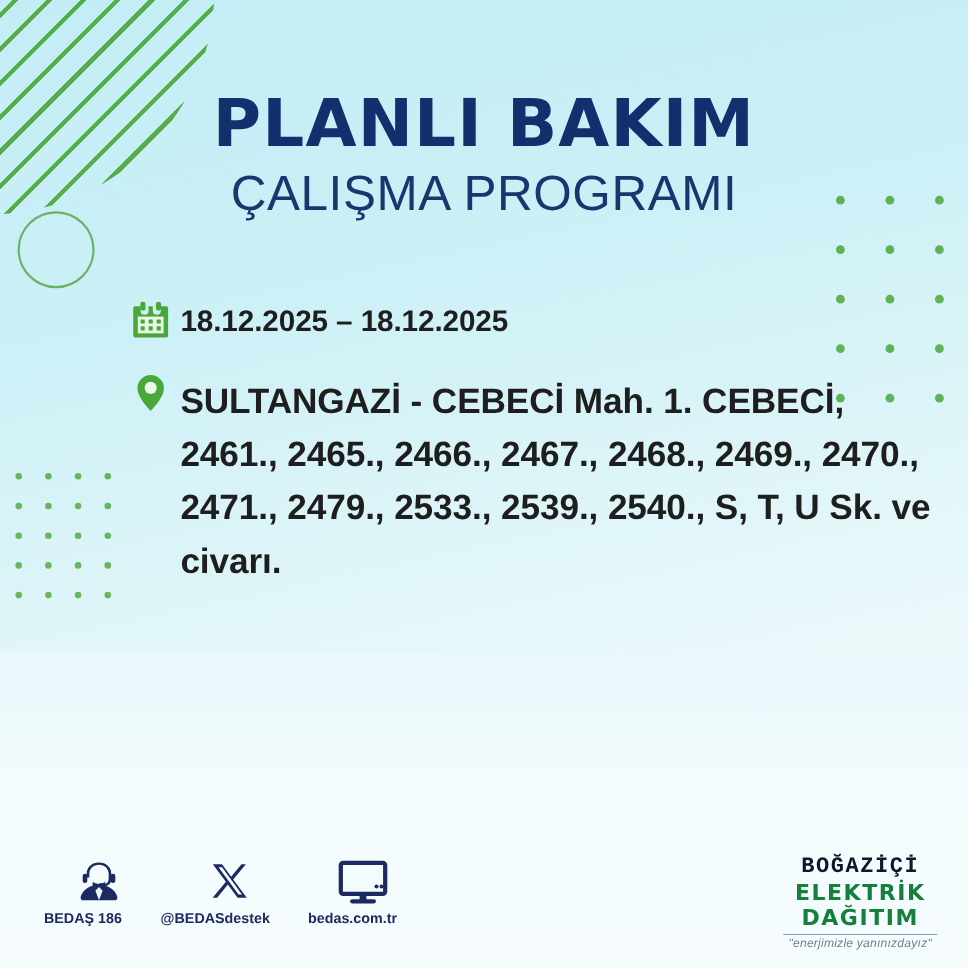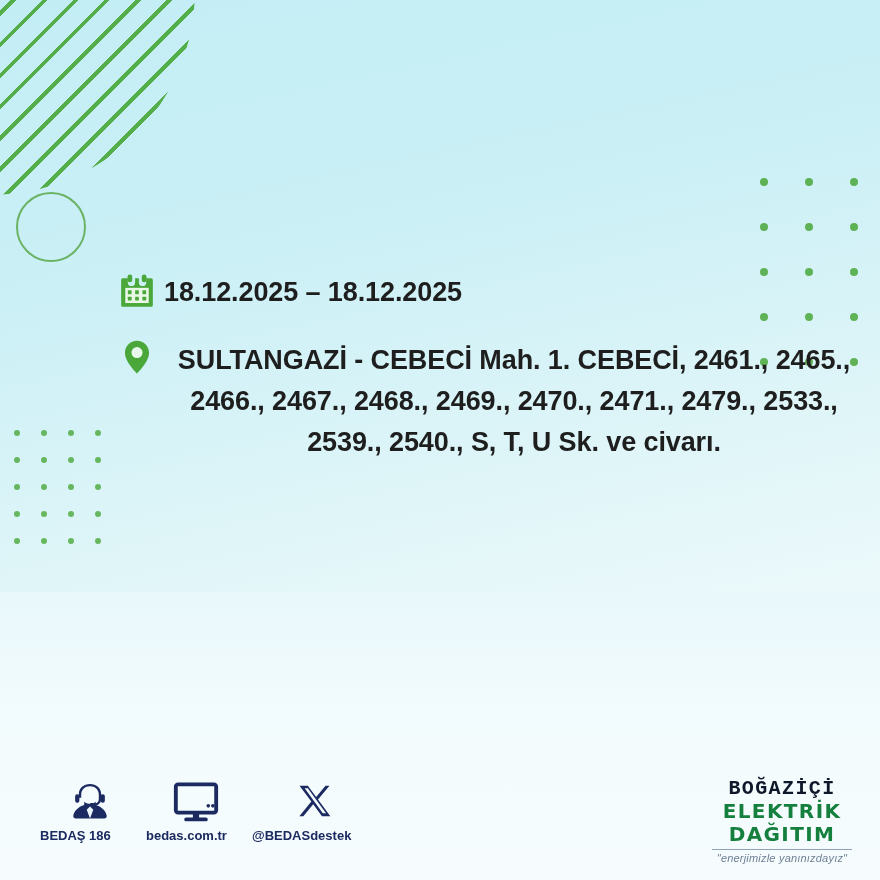--- a/index.html
+++ b/index.html
@@ -132,24 +132,23 @@
     flex: 1;
     font-family: "Liberation Sans", sans-serif;
     font-size: 27px;
     color: #1e1e1e;
     line-height: 1.40;
     padding-top: 2px;
     letter-spacing: -.1px;
   }
   .row-address { margin-bottom: 0; }
   .row-address .txt {
-    font-size: 27px;
+    font-size: 32px;
     line-height: 1.52;
     max-width: 700px;
-    text-align: center;
   }
 
   
   .footer {
     position: absolute;
     left: 40px; top: 778px;
     display: flex;
     align-items: flex-start;
   }
   .f-item {
@@ -254,20 +253,24 @@
       <i></i>
       <i></i>
     <i></i>
       <i></i>
       <i></i>
     <i></i>
       <i></i>
       <i></i>
   </div>
 
+  <div class="header">
+    <h1 class="title-main">PLANLI BAKIM</h1>
+    <h2 class="title-sub">ÇALIŞMA PROGRAMI</h2>
+  </div>
 
   <div class="info">
 
     <div class="row">
       <span class="ico">
         <svg width="38" height="38" viewBox="0 0 24 24" fill="#4aa83a">
           <rect x="6" y="1.5" width="3" height="5" rx="1.5"></rect>
           <rect x="15" y="1.5" width="3" height="5" rx="1.5"></rect>
           <path d="M3 4h3.2v2.6a2.3 2.3 0 0 0 4.6 0V4h2.4v2.6a2.3 2.3 0 0 0 4.6 0V4H21a1 1 0 0 1 1 1v16a1 1 0 0 1-1 1H3a1 1 0 0 1-1-1V5a1 1 0 0 1 1-1z"></path>
           <rect x="4.6" y="10" width="14.8" height="9.6" fill="#e9f8e6"></rect>
@@ -306,42 +309,42 @@
           <path d="M12 2.2c-3.5 0-6.1 2.3-6.1 5.5v2.0h1.3V7.9c0-2.6 2.1-4.5 4.8-4.5s4.8 1.9 4.8 4.5v2.5c0 1.6-.9 2.4-2.4 2.6v-.5h-2.3v1.9h2.3v-.3c2.2-.2 3.7-1.5 3.7-3.7V7.7c0-3.2-2.6-5.5-6.1-5.5z"></path>
           <rect x="3.9" y="7.8" width="2.3" height="4.6" rx="1.1"></rect>
           <rect x="17.8" y="7.8" width="2.3" height="4.6" rx="1.1"></rect>
           <path d="M12 12.9c-1.9 0-3.1-1.1-3.1-1.1l-.1 1.9c-3.0.9-5.2 2.9-5.9 5.6-.2.9.5 1.7 1.4 1.7h15.4c.9 0 1.6-.8 1.4-1.7-.7-2.7-2.9-4.7-5.9-5.6l-.1-1.9s-1.2 1.1-3.1 1.1z"></path>
           <path d="M12 14.4 L10.2 16.2 L12 21 L13.8 16.2 z" fill="#eaf6fa"></path>
         </svg>
       </span>
       <span class="flabel">BEDAŞ 186</span>
     </div>
 
+    <div class="f-item wide">
+      <span class="fico">
+        <svg width="40" height="40" viewBox="0 0 24 24" fill="#1b2a60">
+          <path d="M2.1 2.2h5.0l5.0 6.8 5.6-6.8h2.4l-6.9 8.3 7.4 10.0h-5.0l-5.3-7.2-5.9 7.2H2.0l7.2-8.8L2.1 2.2zm3.1 1.6 10.9 14.9h1.9L7.1 3.8H5.2z"></path>
+        </svg>
+      </span>
+      <span class="flabel">@BEDASdestek</span>
+    </div>
+
     <div class="f-item">
       <span class="fico">
         <svg width="48" height="44" viewBox="0 0 26 24" fill="none">
           <rect x="2" y="2.4" width="22" height="15.4" rx="1.2" stroke="#1b2a60" stroke-width="2.1"></rect>
           <circle cx="19.7" cy="14.1" r="1" fill="#1b2a60"></circle>
           <circle cx="22.2" cy="14.1" r="1" fill="#1b2a60"></circle>
           <rect x="11.3" y="17.8" width="3.4" height="3.2" fill="#1b2a60"></rect>
           <rect x="6.6" y="20.4" width="12.8" height="2.1" rx="1" fill="#1b2a60"></rect>
         </svg>
       </span>
       <span class="flabel">bedas.com.tr</span>
     </div>
 
-    <div class="f-item wide">
-      <span class="fico">
-        <svg width="40" height="40" viewBox="0 0 24 24" fill="#1b2a60">
-          <path d="M2.1 2.2h5.0l5.0 6.8 5.6-6.8h2.4l-6.9 8.3 7.4 10.0h-5.0l-5.3-7.2-5.9 7.2H2.0l7.2-8.8L2.1 2.2zm3.1 1.6 10.9 14.9h1.9L7.1 3.8H5.2z"></path>
-        </svg>
-      </span>
-      <span class="flabel">@BEDASdestek</span>
-    </div>
-
   </div>
 
   <div class="brand">
     <div class="l1">BOĞAZİÇİ</div>
     <div class="l2">ELEKTRİK</div>
     <div class="l3">DAĞITIM</div>
     <div class="rule"></div>
     <div class="tag">"enerjimizle yanınızdayız"</div>
   </div>
 

